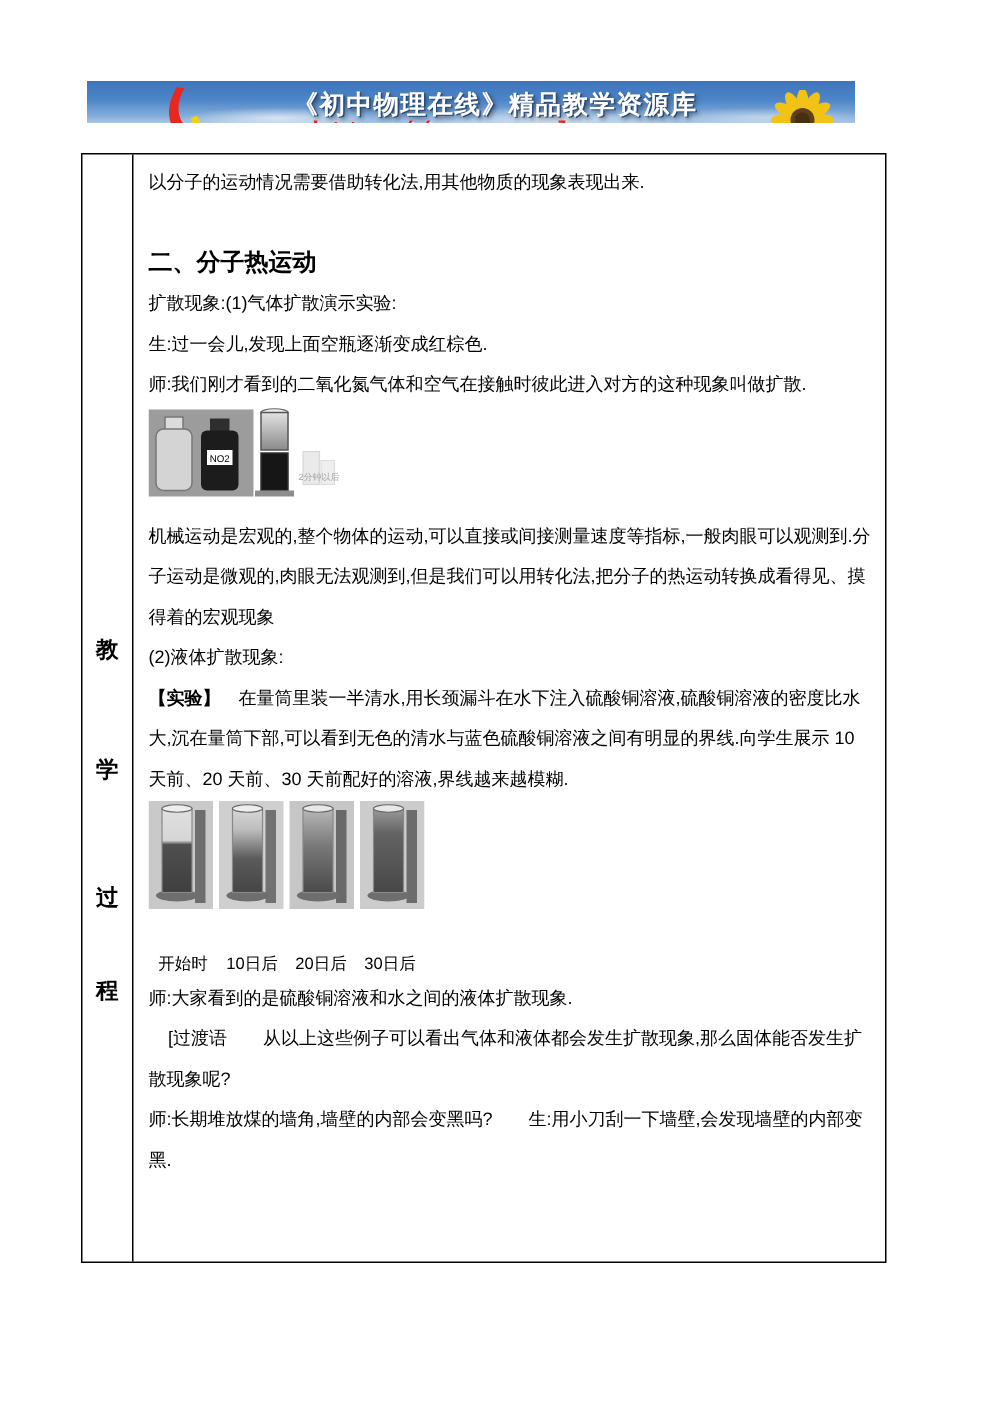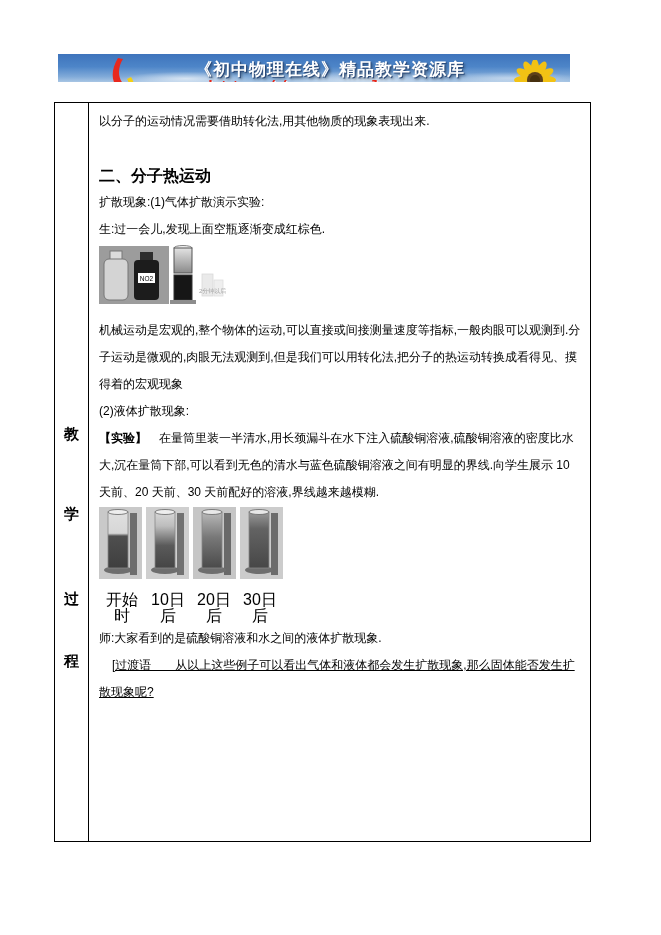--- a/index.html
+++ b/index.html
@@ -48,29 +48,29 @@
   .side-cell span:nth-child(3){top:488px;}
   .side-cell span:nth-child(4){top:550px;}
 
   .content-cell{
     flex:1;padding:5px 8px 0 10px;font-size:12px;line-height:27px;overflow:hidden;
   }
   .content-cell p{margin:0;}
   .spacer{height:27px;}
   .heading{font-weight:bold;font-size:16px;line-height:27px;margin:0;}
   .exp-label{font-weight:bold;}
-  .indent{text-indent:13px;text-decoration:underline;}
+  .indent{text-indent:13px;}
   .indent-sm{text-indent:5px;}
 
   
   .fig{margin:1px 0;}
   .fig-bottles{width:130px;height:62px;}
   .fig-cylinders{width:184px;}
   .cyl-labels{
-    display:flex;width:184px;font-size:16px;line-height:16px;margin-top:1px;
+    display:flex;width:184px;font-size:11px;line-height:16px;margin-top:17px;
   }
   .cyl-labels span{width:46px;text-align:center;flex:none;}
 </style>
 </head>
 <body>
 
 <div class="banner">
   <svg class="banner-logo" width="38" height="42" viewBox="0 0 38 42">
     <path d="M14 1 C6 14 6 29 21 37 L24 30 C13 25 13 11 19 2 Z" fill="#e8281e"></path>
     <path d="M27 20 C32 27 30 35 22 39 C27 32 25 25 23 22 Z" fill="#f4cf12"></path>
@@ -112,20 +112,21 @@
 
   <div class="content-cell">
 
     <p>以分子的运动情况需要借助转化法,用其他物质的现象表现出来.</p>
     <div class="spacer"></div>
 
     <p class="heading">二、分子热运动</p>
 
     <p>扩散现象:(1)气体扩散演示实验:</p>
     <p>生:过一会儿,发现上面空瓶逐渐变成红棕色.</p>
+    <p>师:我们刚才看到的二氧化氮气体和空气在接触时彼此进入对方的这种现象叫做扩散.</p>
 
     
     <svg class="fig fig-bottles" width="130" height="62" viewBox="0 0 130 62">
       <defs>
         <linearGradient id="gasfade" x1="0" y1="0" x2="0" y2="1">
           <stop offset="0%" stop-color="#e3e3e3"></stop>
           <stop offset="100%" stop-color="#8a8a8a"></stop>
         </linearGradient>
       </defs>
       <rect x="0" y="2" width="70" height="58" fill="#9c9c9c"></rect>
@@ -223,16 +224,17 @@
       <div class="cyl-labels">
         <span>开始时</span>
         <span>10日后</span>
         <span>20日后</span>
         <span>30日后</span>
       </div>
     </div>
 
     <p>师:大家看到的是硫酸铜溶液和水之间的液体扩散现象.</p>
     <p class="indent">[过渡语　　从以上这些例子可以看出气体和液体都会发生扩散现象,那么固体能否发生扩散现象呢?</p>
+    <p>师:长期堆放煤的墙角,墙壁的内部会变黑吗?　　生:用小刀刮一下墙壁,会发现墙壁的内部变黑.</p>
     
 
   </div>
 </div>
 
 </body></html>

